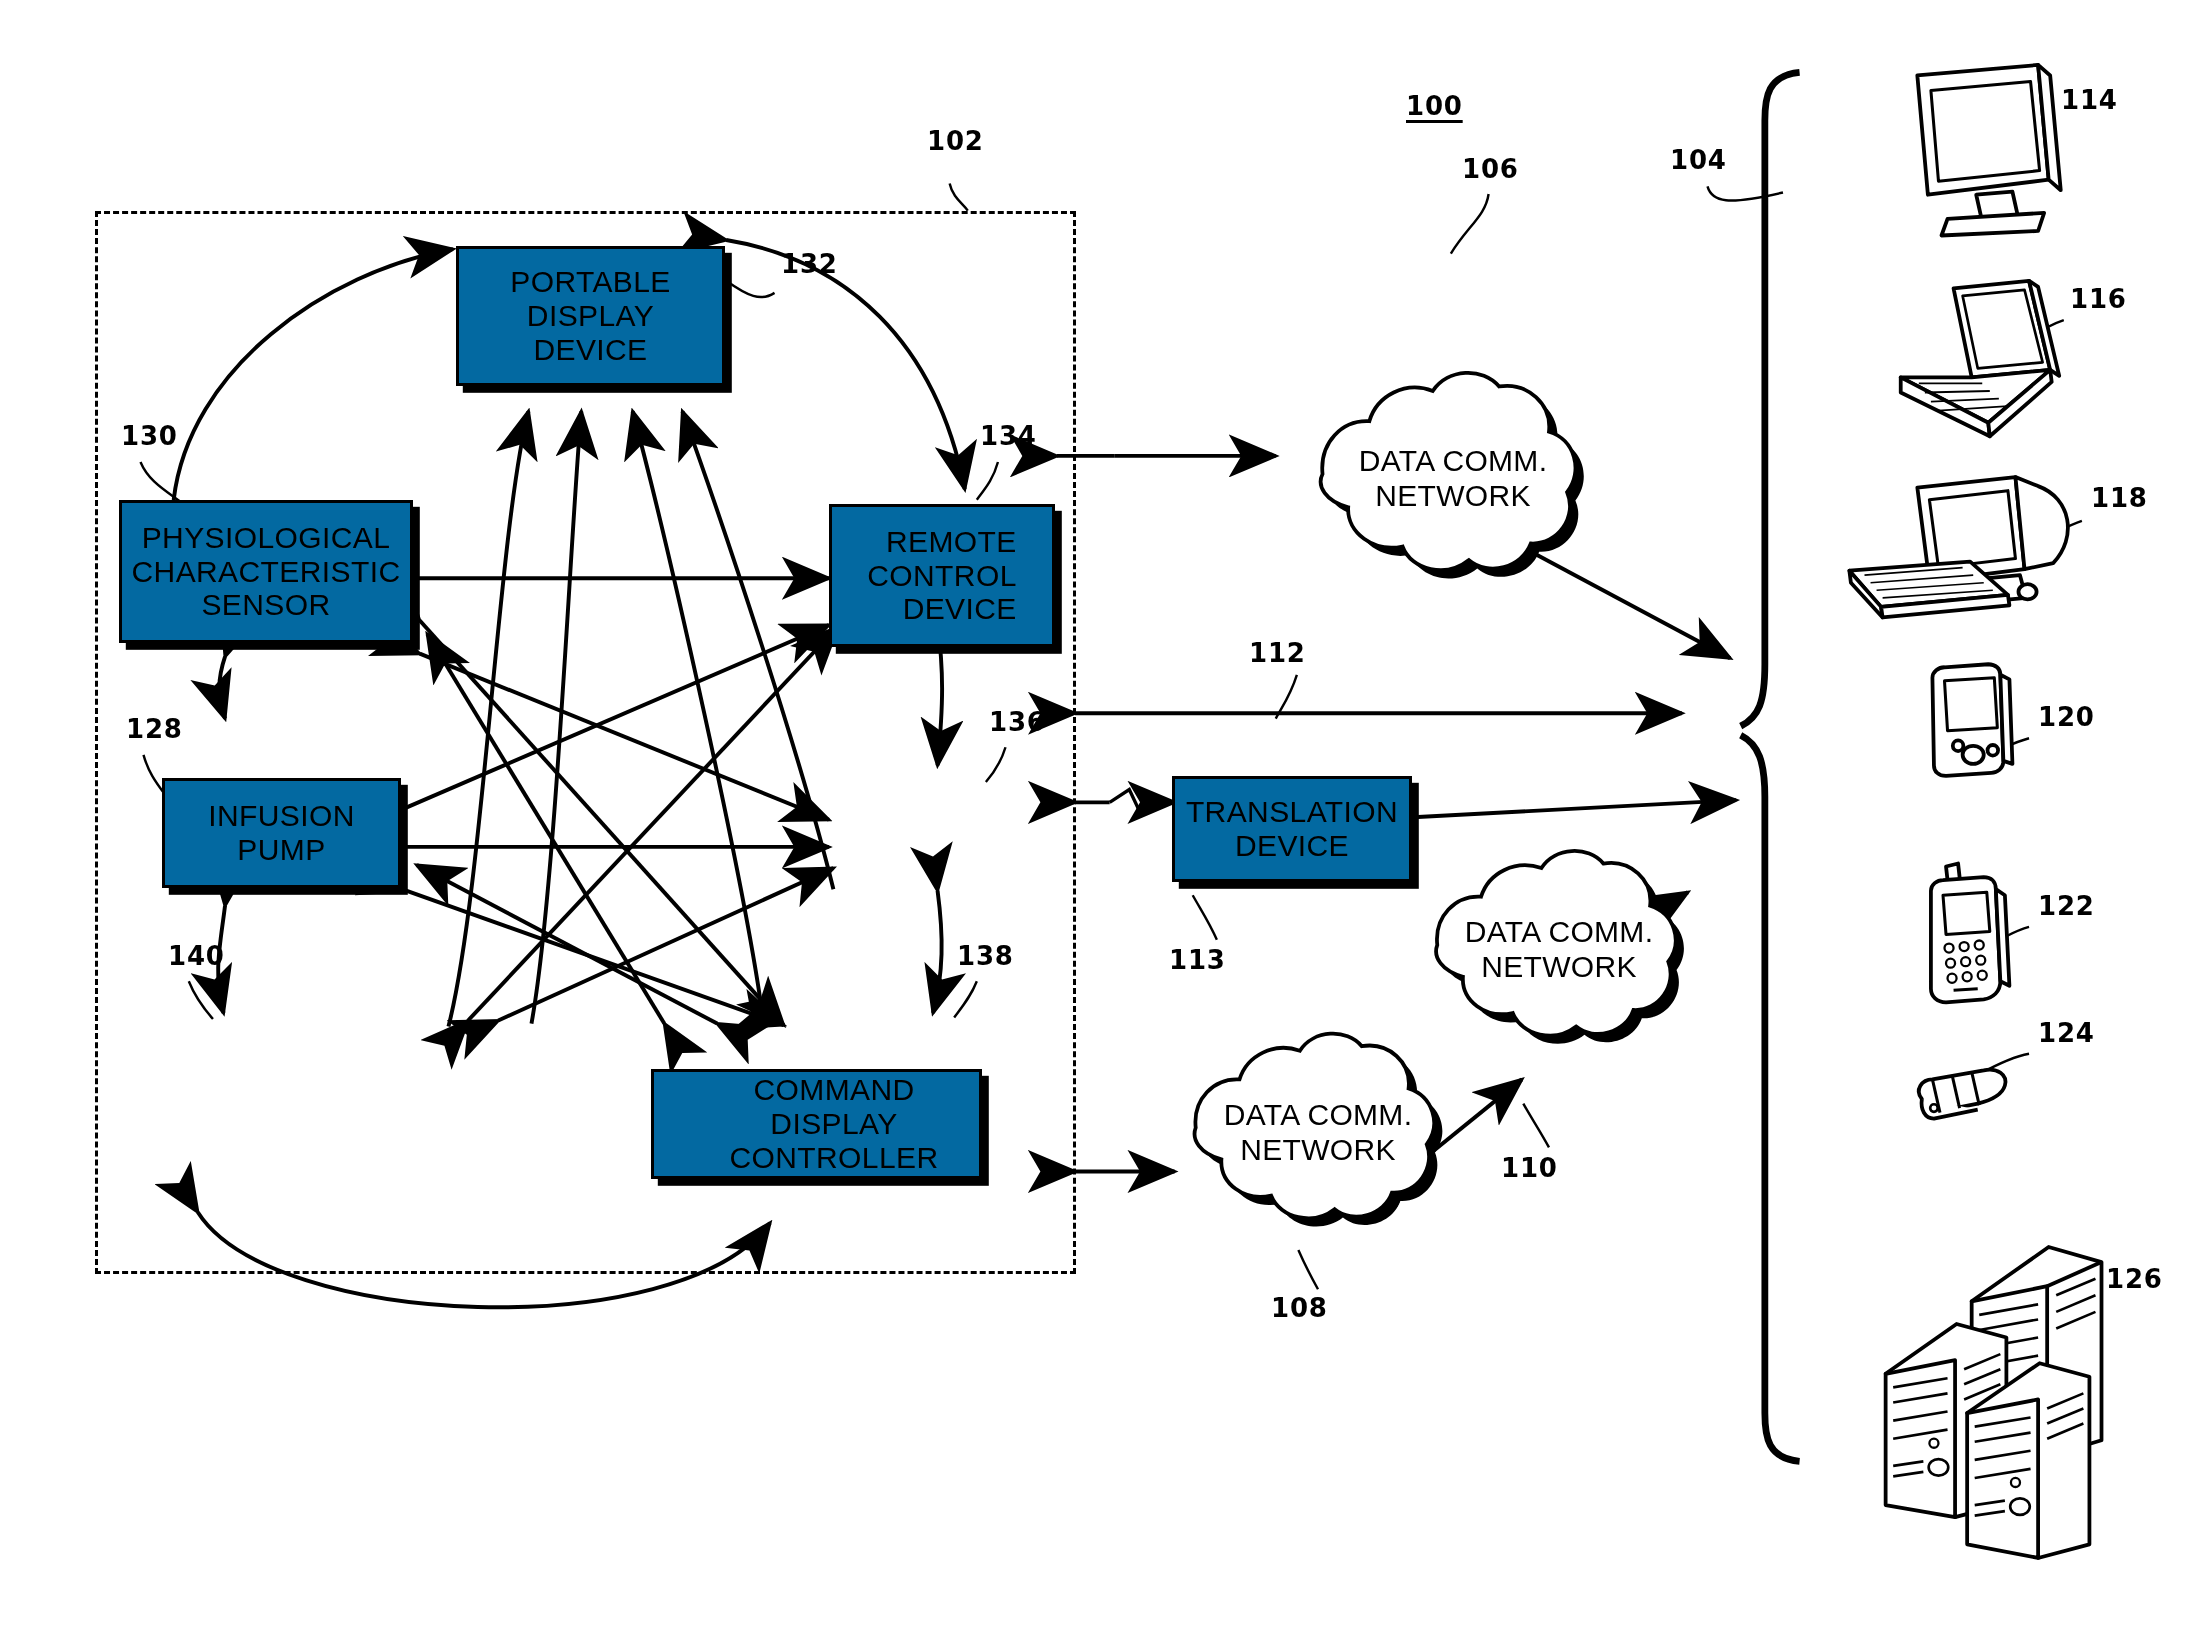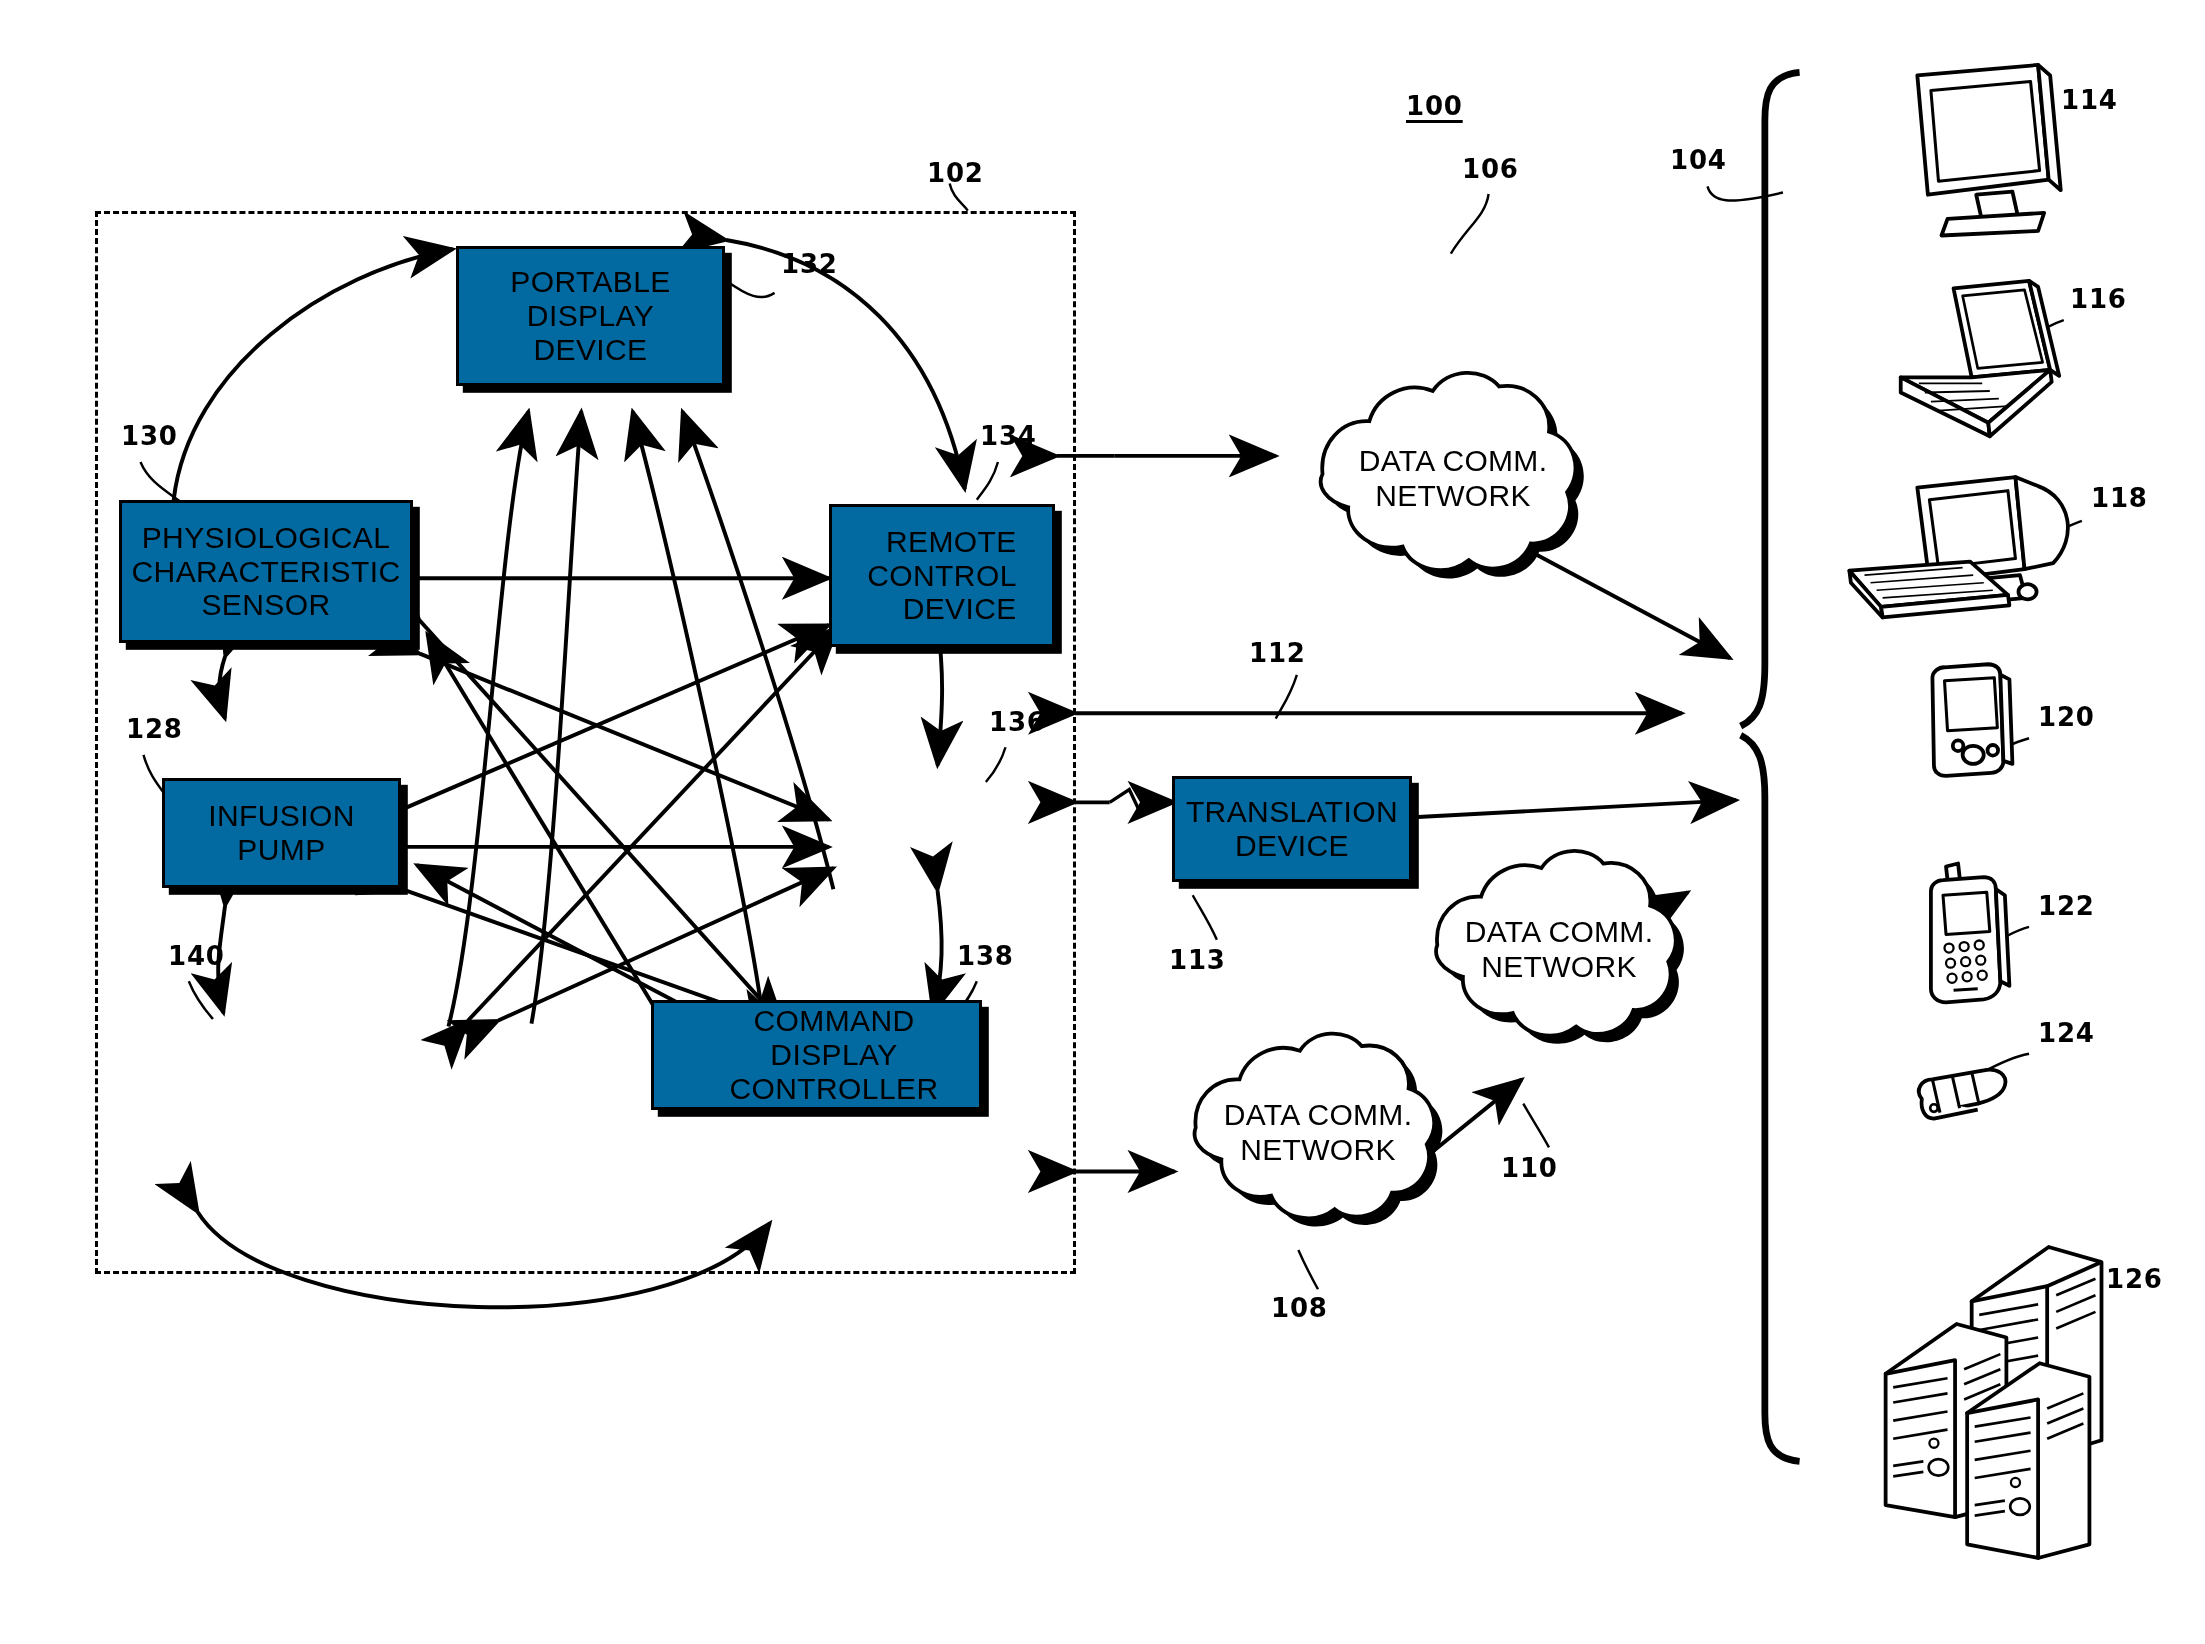--- a/index.html
+++ b/index.html
@@ -19,21 +19,21 @@
   .dashbox{position:absolute;border:3px dashed #000;background:transparent;}
 </style>
 </head>
 <body>
 
 <div id="stage">
 
   <div class="dashbox" style="left:95px;top:211px;width:975px;height:1057px;"></div>
 
   <div class="refnum underline" style="left:1406px;top:91px;">100</div>
-  <div class="refnum" style="left:927px;top:158px;">102</div>
+  <div class="refnum" style="left:927px;top:126px;">102</div>
   <div class="refnum" style="left:1670px;top:145px;">104</div>
   <div class="refnum" style="left:1462px;top:154px;">106</div>
   <div class="refnum" style="left:1271px;top:1293px;">108</div>
   <div class="refnum" style="left:1501px;top:1153px;">110</div>
   <div class="refnum" style="left:1249px;top:638px;">112</div>
   <div class="refnum" style="left:1169px;top:945px;">113</div>
   <div class="refnum" style="left:2061px;top:85px;">114</div>
   <div class="refnum" style="left:2070px;top:284px;">116</div>
   <div class="refnum" style="left:2091px;top:483px;">118</div>
   <div class="refnum" style="left:2038px;top:702px;">120</div>
@@ -175,21 +175,21 @@
 
   <div class="node" style="left:162px;top:778px;width:239px;height:110px;">
     <span>
       <span>INFUSION</span>
       <span>PUMP</span>
     </span>
   </div>
 
 
 
-  <div class="node" style="left:651px;top:1000px;width:331px;height:110px;padding-left:35px;">
+  <div class="node" style="left:651px;top:1069px;width:331px;height:110px;padding-left:35px;">
     <span>
       <span>COMMAND DISPLAY</span>
       <span>CONTROLLER</span>
     </span>
   </div>
 
   <div class="node" style="left:1172px;top:776px;width:240px;height:106px;">
     <span>
       <span>TRANSLATION</span>
       <span>DEVICE</span>

